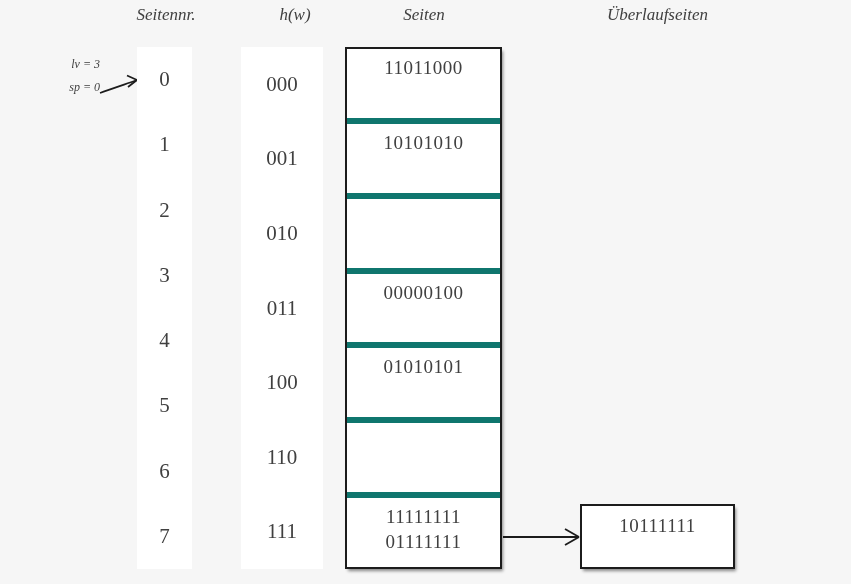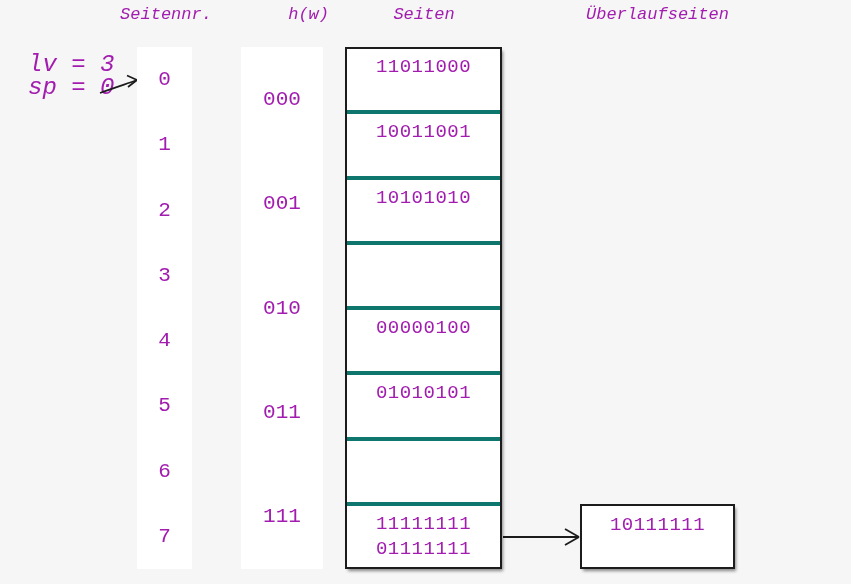--- a/index.html
+++ b/index.html
@@ -1,46 +1,46 @@
 <!DOCTYPE html>
 <html><head>
 <meta charset="utf-8">
 <style>
   html, body { margin: 0; padding: 0; }
   .canvas {
     position: relative;
     width: 851px;
     height: 584px;
     background: #f6f6f6;
-    font-family: Liberation Mono, monospace;
-    color: #a21caf;
+    font-family: Liberation Serif, serif;
+    color: #404040;
     overflow: hidden;
   }
   
   .hdr {
     position: absolute;
     top: 5px;
     height: 20px;
     line-height: 20px;
     font-size: 17px;
     font-style: italic;
     font-weight: 500;
     text-align: center;
     white-space: nowrap;
   }
   .hdr-seitennr { left: 110px; width: 112px; }
-  .hdr-hw       { left: 229px; width: 100px; text-align: right; }
+  .hdr-hw       { left: 245px; width: 100px; }
   .hdr-seiten   { left: 364px; width: 120px; }
   .hdr-ueberlauf{ left: 577px; width: 161px; }
 
   
   .annotation {
     position: absolute;
     left: 28px; top: 53px; width: 72px;
-    font-size: 24px; line-height: 23px;
+    font-size: 12px; line-height: 23px;
     font-style: italic;
     text-align: right;
     white-space: nowrap;
   }
   .svg-arrow { position: absolute; }
 
   
   .strip {
     position: absolute;
     top: 47px; height: 522px;
@@ -65,21 +65,21 @@
     width: 157px; height: 522px;
     box-sizing: border-box;
     background: #ffffff;
     border: 2px solid #1c1c1c;
     box-shadow: 2px 3px 3px -1px rgba(0,0,0,0.45);
     display: flex;
     flex-direction: column;
   }
   .page-cell {
     flex: 1;
-    border-bottom: 4px solid #0f766e;
+    border-bottom: 6px solid #0f766e;
     padding-top: 6px;
     text-align: center;
     font-size: 19px;
     line-height: 25px;
     overflow: hidden;
   }
   .page-cell:last-child { border-bottom: none; }
   .bin { display: block; letter-spacing: 0.5px; }
 
   
@@ -126,30 +126,28 @@
     <div class="strip-cell">5</div>
     <div class="strip-cell">6</div>
     <div class="strip-cell">7</div>
   </div>
 
   <div class="strip strip-hash">
     <div class="strip-cell">000</div>
     <div class="strip-cell">001</div>
     <div class="strip-cell">010</div>
     <div class="strip-cell">011</div>
+    <div class="strip-cell">100</div>
+    <div class="strip-cell">110</div>
     <div class="strip-cell">111</div>
   </div>
 
   <div class="pagebox">
     <div class="page-cell">
       <span class="bin">11011000</span>
-      <span class="bin"></span>
-    </div>
-    <div class="page-cell">
-      <span class="bin">10011001</span>
       <span class="bin"></span>
     </div>
     <div class="page-cell">
       <span class="bin">10101010</span>
     </div>
     <div class="page-cell">
       <span class="bin"></span>
       <span class="bin"></span>
     </div>
     <div class="page-cell">

